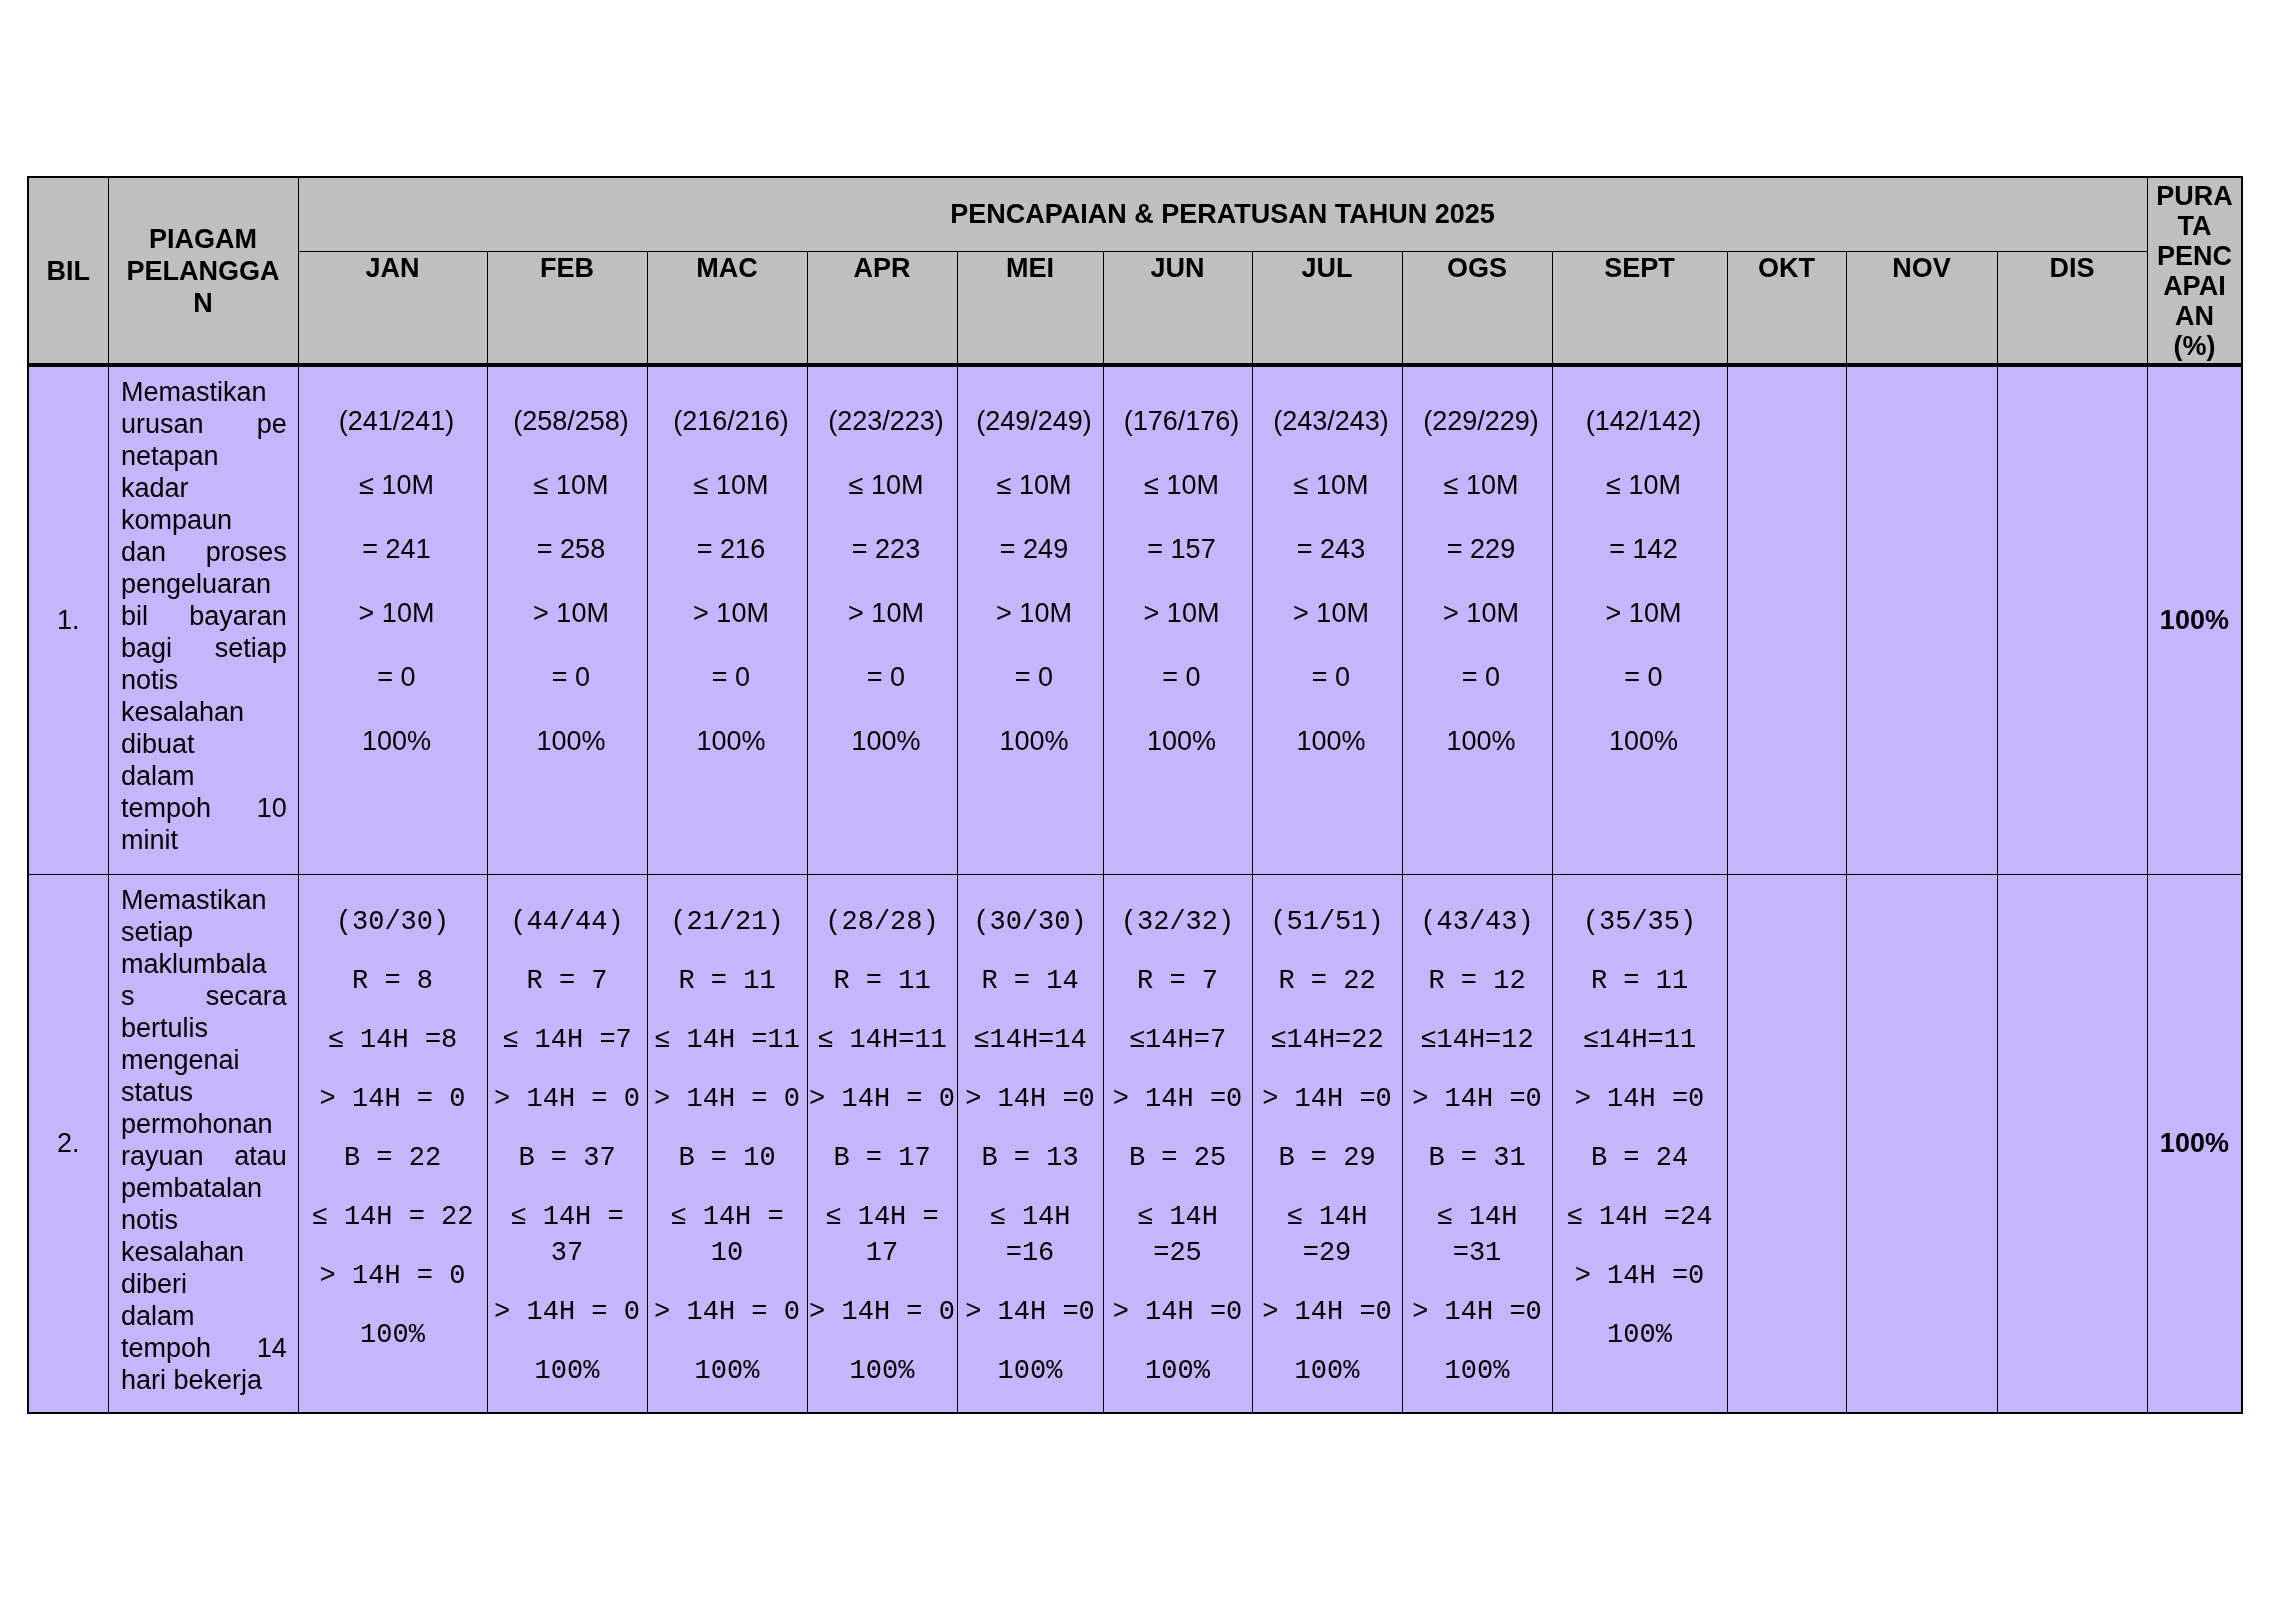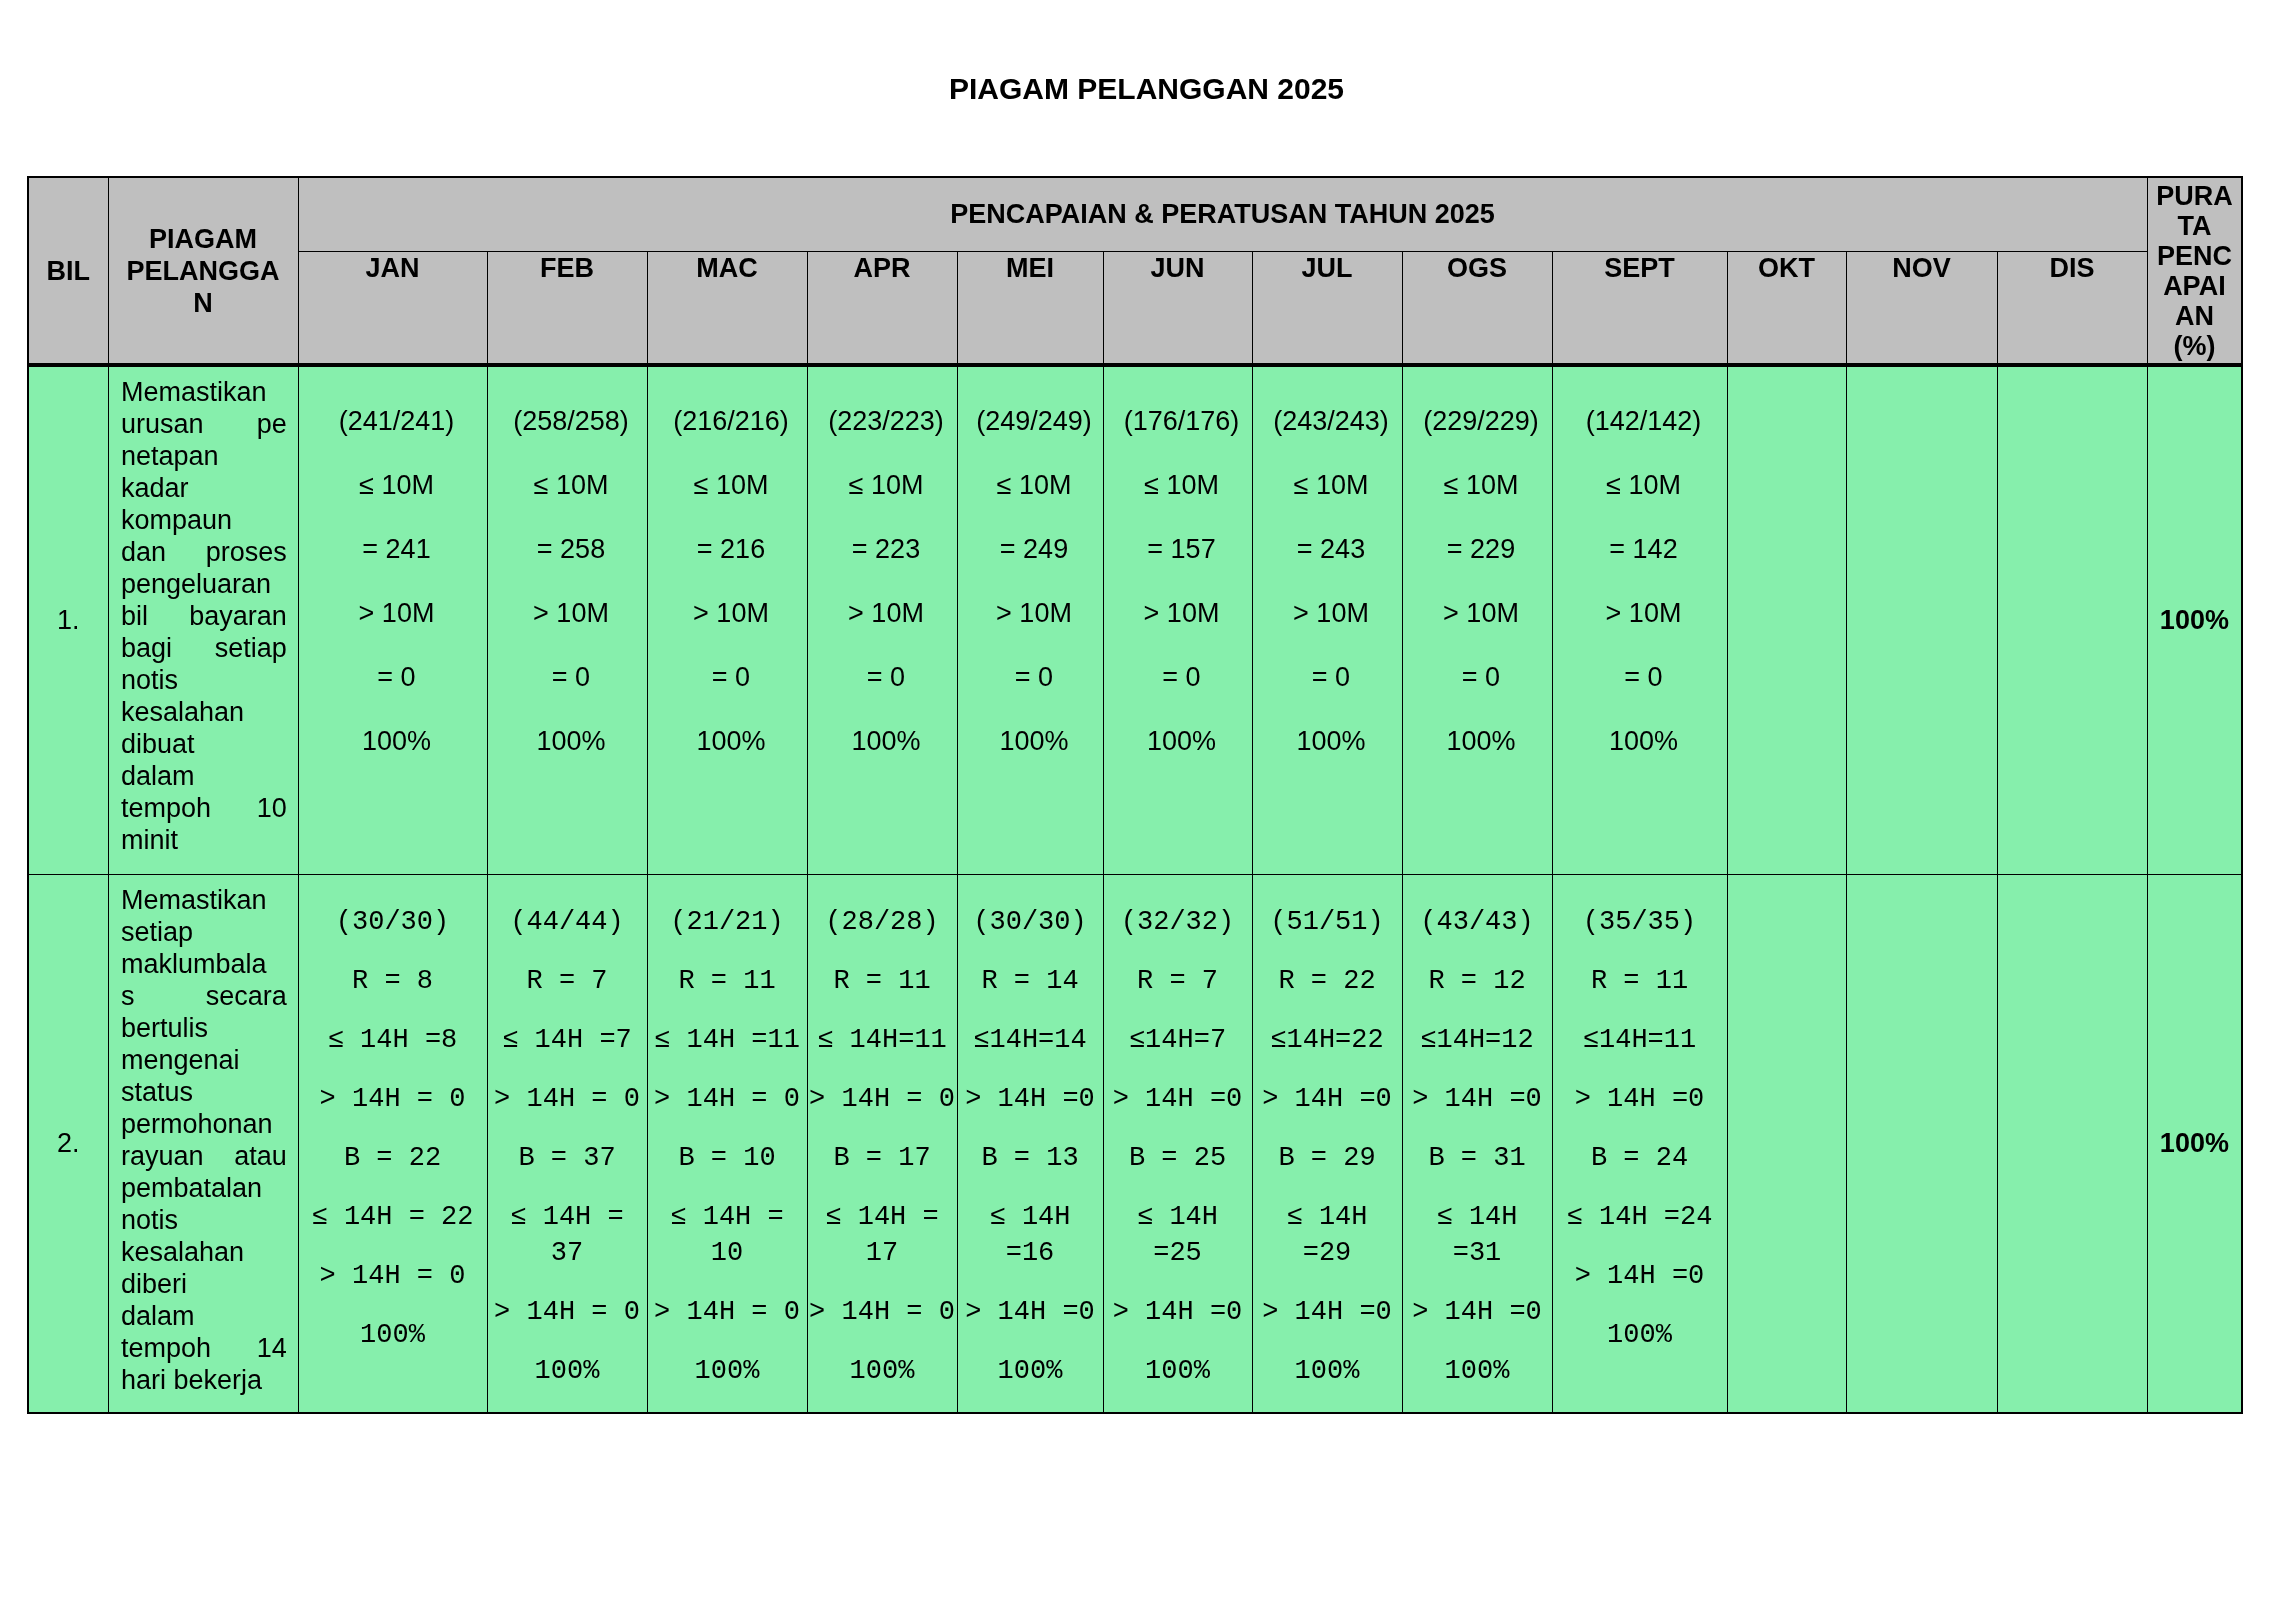--- a/index.html
+++ b/index.html
@@ -43,21 +43,21 @@
   thead th.group-header { border-bottom: 1.8px solid var(--border, #000); margin-top: 36px; }
   thead tr.months-row th {
     vertical-align: top;
     padding-top: 0;
   }
   thead th.purata-header { line-height: 30px; }
   tbody td {
     font-size: 27px;
     text-align: center;
     vertical-align: top;
-    background: #86efac;
+    background: #c4b5fd;
   }
   td.bil-cell { vertical-align: middle; text-align: center; }
   td.piagam-cell {
     text-align: justify;
     vertical-align: top;
     padding: 9px 10.7px 0 12.5px;
     line-height: 32px;
   }
   td.piagam-cell .jl { text-align-last: justify; text-justify: inter-word; }
   td.month-cell .pline { line-height: 36px; }
@@ -71,21 +71,20 @@
   }
   tr.hdr-group { height: 74px; }
   tr.months-row { height: 114px; }
   tr.r1 { height: 509px; }
   tr.r2 { height: 534px; }
 </style>
 </head>
 <body style="background: rgb(255, 255, 255); color: rgb(0, 0, 0);">
 
 <div class="page-title">
-  <div>PIAGAM PELANGGAN 2025</div>
 </div>
 
 <table class="main">
   <colgroup>
     <col style="width:80px">
       <col style="width:190px">
     <col style="width:189px">
       <col style="width:160px">
       <col style="width:160px">
     <col style="width:150px">

